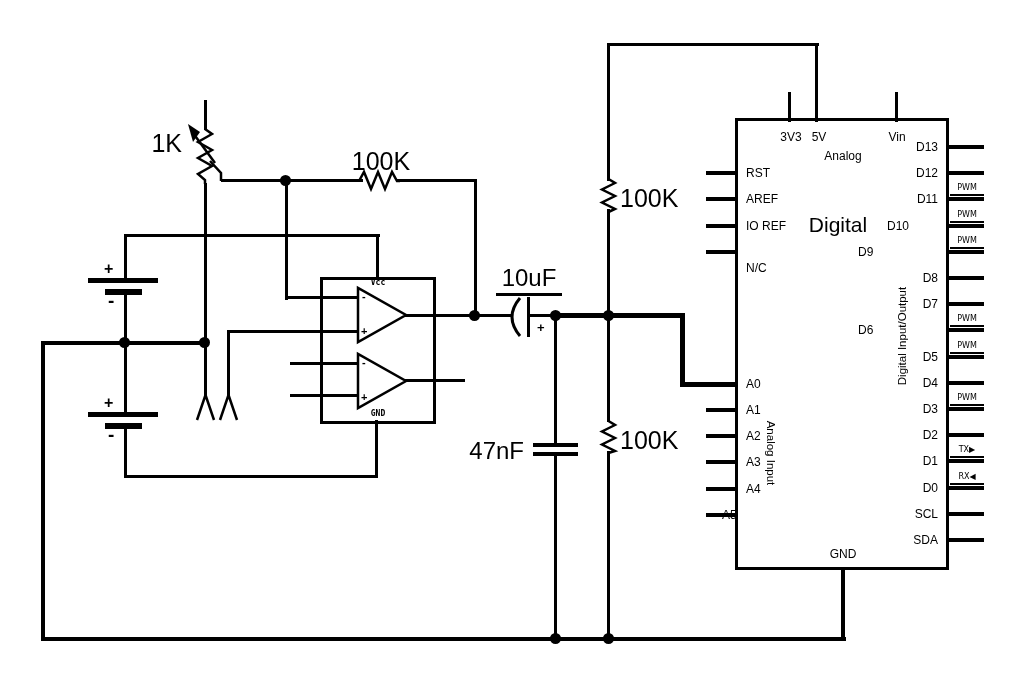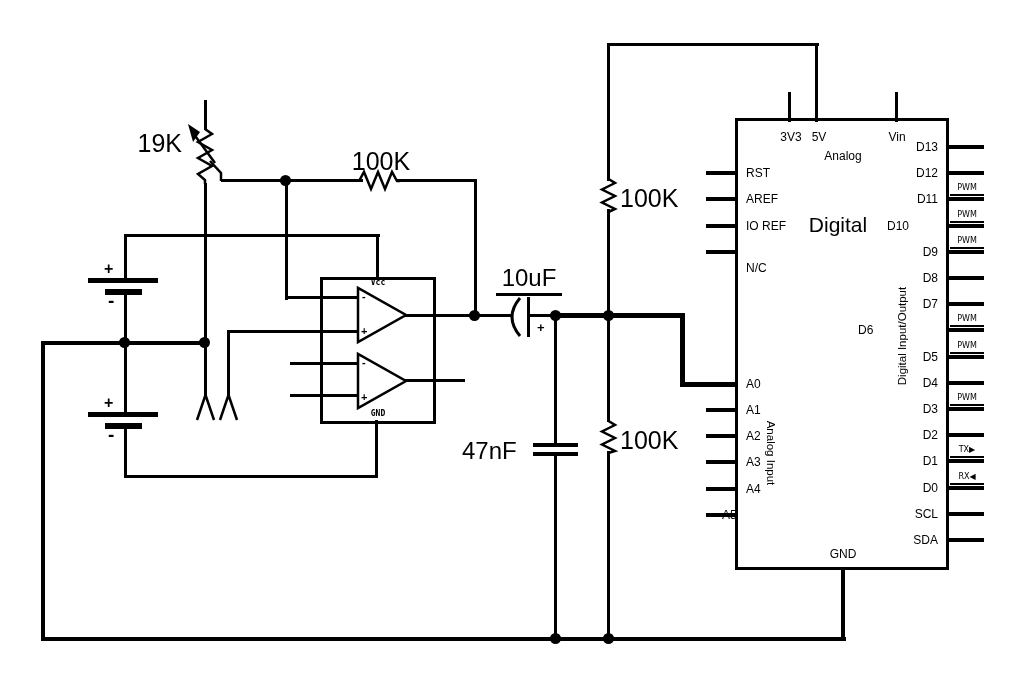--- a/index.html
+++ b/index.html
@@ -112,25 +112,25 @@
 
   <svg style="left:503px;top:294px" width="22" height="45" viewBox="503 294 22 45">
     <path d="M520,298 Q504,317 520,336" fill="none" stroke="#000" stroke-width="3"></path>
   </svg>
 
   <svg style="left:192px;top:390px" width="50" height="33" viewBox="192 390 50 33">
     <polyline points="197,420 205.5,395 214,420" fill="none" stroke="#000" stroke-width="2.5"></polyline>
     <polyline points="220,420 228.5,395 237,420" fill="none" stroke="#000" stroke-width="2.5"></polyline>
   </svg>
 
-  <div class="lbl val" style="left:112px;top:129px;width:70px;text-align:right">19K</div>
+  <div class="lbl val" style="left:112px;top:129px;width:70px;text-align:right">1K</div>
   <div class="lbl val" style="left:344px;top:147px;width:74px;text-align:center">100K</div>
   <div class="lbl" style="left:496px;top:264px;width:66px;text-align:center;font-size:24px;border-bottom:3px solid #000;padding-bottom:1px">10uF</div>
   <div class="lbl" style="left:537px;top:320px;font-size:13px;font-weight:bold">+</div>
-  <div class="lbl val" style="left:462px;top:437px;width:62px;font-size:24px">47nF</div>
+  <div class="lbl val" style="left:462px;top:437px;width:62px;text-align:right;font-size:24px">47nF</div>
   <div class="lbl val" style="left:620px;top:184px">100K</div>
   <div class="lbl val" style="left:620px;top:426px">100K</div>
 
   <div class="sign" style="left:104px;top:260px">+</div>
   <div class="sign" style="left:108px;top:290px;font-size:19px">-</div>
   <div class="sign" style="left:104px;top:394px">+</div>
   <div class="sign" style="left:108px;top:424px;font-size:19px">-</div>
 
   <div class="boxline" style="left:735px;top:118px;width:214px;height:452px"></div>
   <div class="lbl" style="left:783px;top:213px;width:110px;text-align:center;font-size:21px">Digital</div>
@@ -179,21 +179,21 @@
   <div class="w" style="left:948px;top:433px;width:36px;height:4px"></div>
   <div class="w" style="left:948px;top:459px;width:36px;height:4px"></div>
   <div class="w" style="left:948px;top:486px;width:36px;height:4px"></div>
   <div class="w" style="left:948px;top:512px;width:36px;height:4px"></div>
   <div class="w" style="left:948px;top:538px;width:36px;height:4px"></div>
 
   <div class="lbl pin" style="left:858px;top:140px;width:80px;text-align:right">D13</div>
   <div class="lbl pin" style="left:858px;top:166px;width:80px;text-align:right">D12</div>
   <div class="lbl pin" style="left:858px;top:192px;width:80px;text-align:right">D11</div>
   <div class="lbl pin" style="left:858px;top:219px;width:80px;text-align:center">D10</div>
-  <div class="lbl pin" style="left:858px;top:245px;width:80px;text-align:right">D9</div>
+  <div class="lbl pin" style="left:858px;top:245px;width:80px;text-align:left">D9</div>
   <div class="lbl pin" style="left:858px;top:271px;width:80px;text-align:right">D8</div>
   <div class="lbl pin" style="left:858px;top:297px;width:80px;text-align:right">D7</div>
   <div class="lbl pin" style="left:858px;top:323px;width:80px;text-align:left">D6</div>
   <div class="lbl pin" style="left:858px;top:350px;width:80px;text-align:right">D5</div>
   <div class="lbl pin" style="left:858px;top:376px;width:80px;text-align:right">D4</div>
   <div class="lbl pin" style="left:858px;top:402px;width:80px;text-align:right">D3</div>
   <div class="lbl pin" style="left:858px;top:428px;width:80px;text-align:right">D2</div>
   <div class="lbl pin" style="left:858px;top:454px;width:80px;text-align:right">D1</div>
   <div class="lbl pin" style="left:858px;top:481px;width:80px;text-align:right">D0</div>
   <div class="lbl pin" style="left:858px;top:507px;width:80px;text-align:right">SCL</div>

